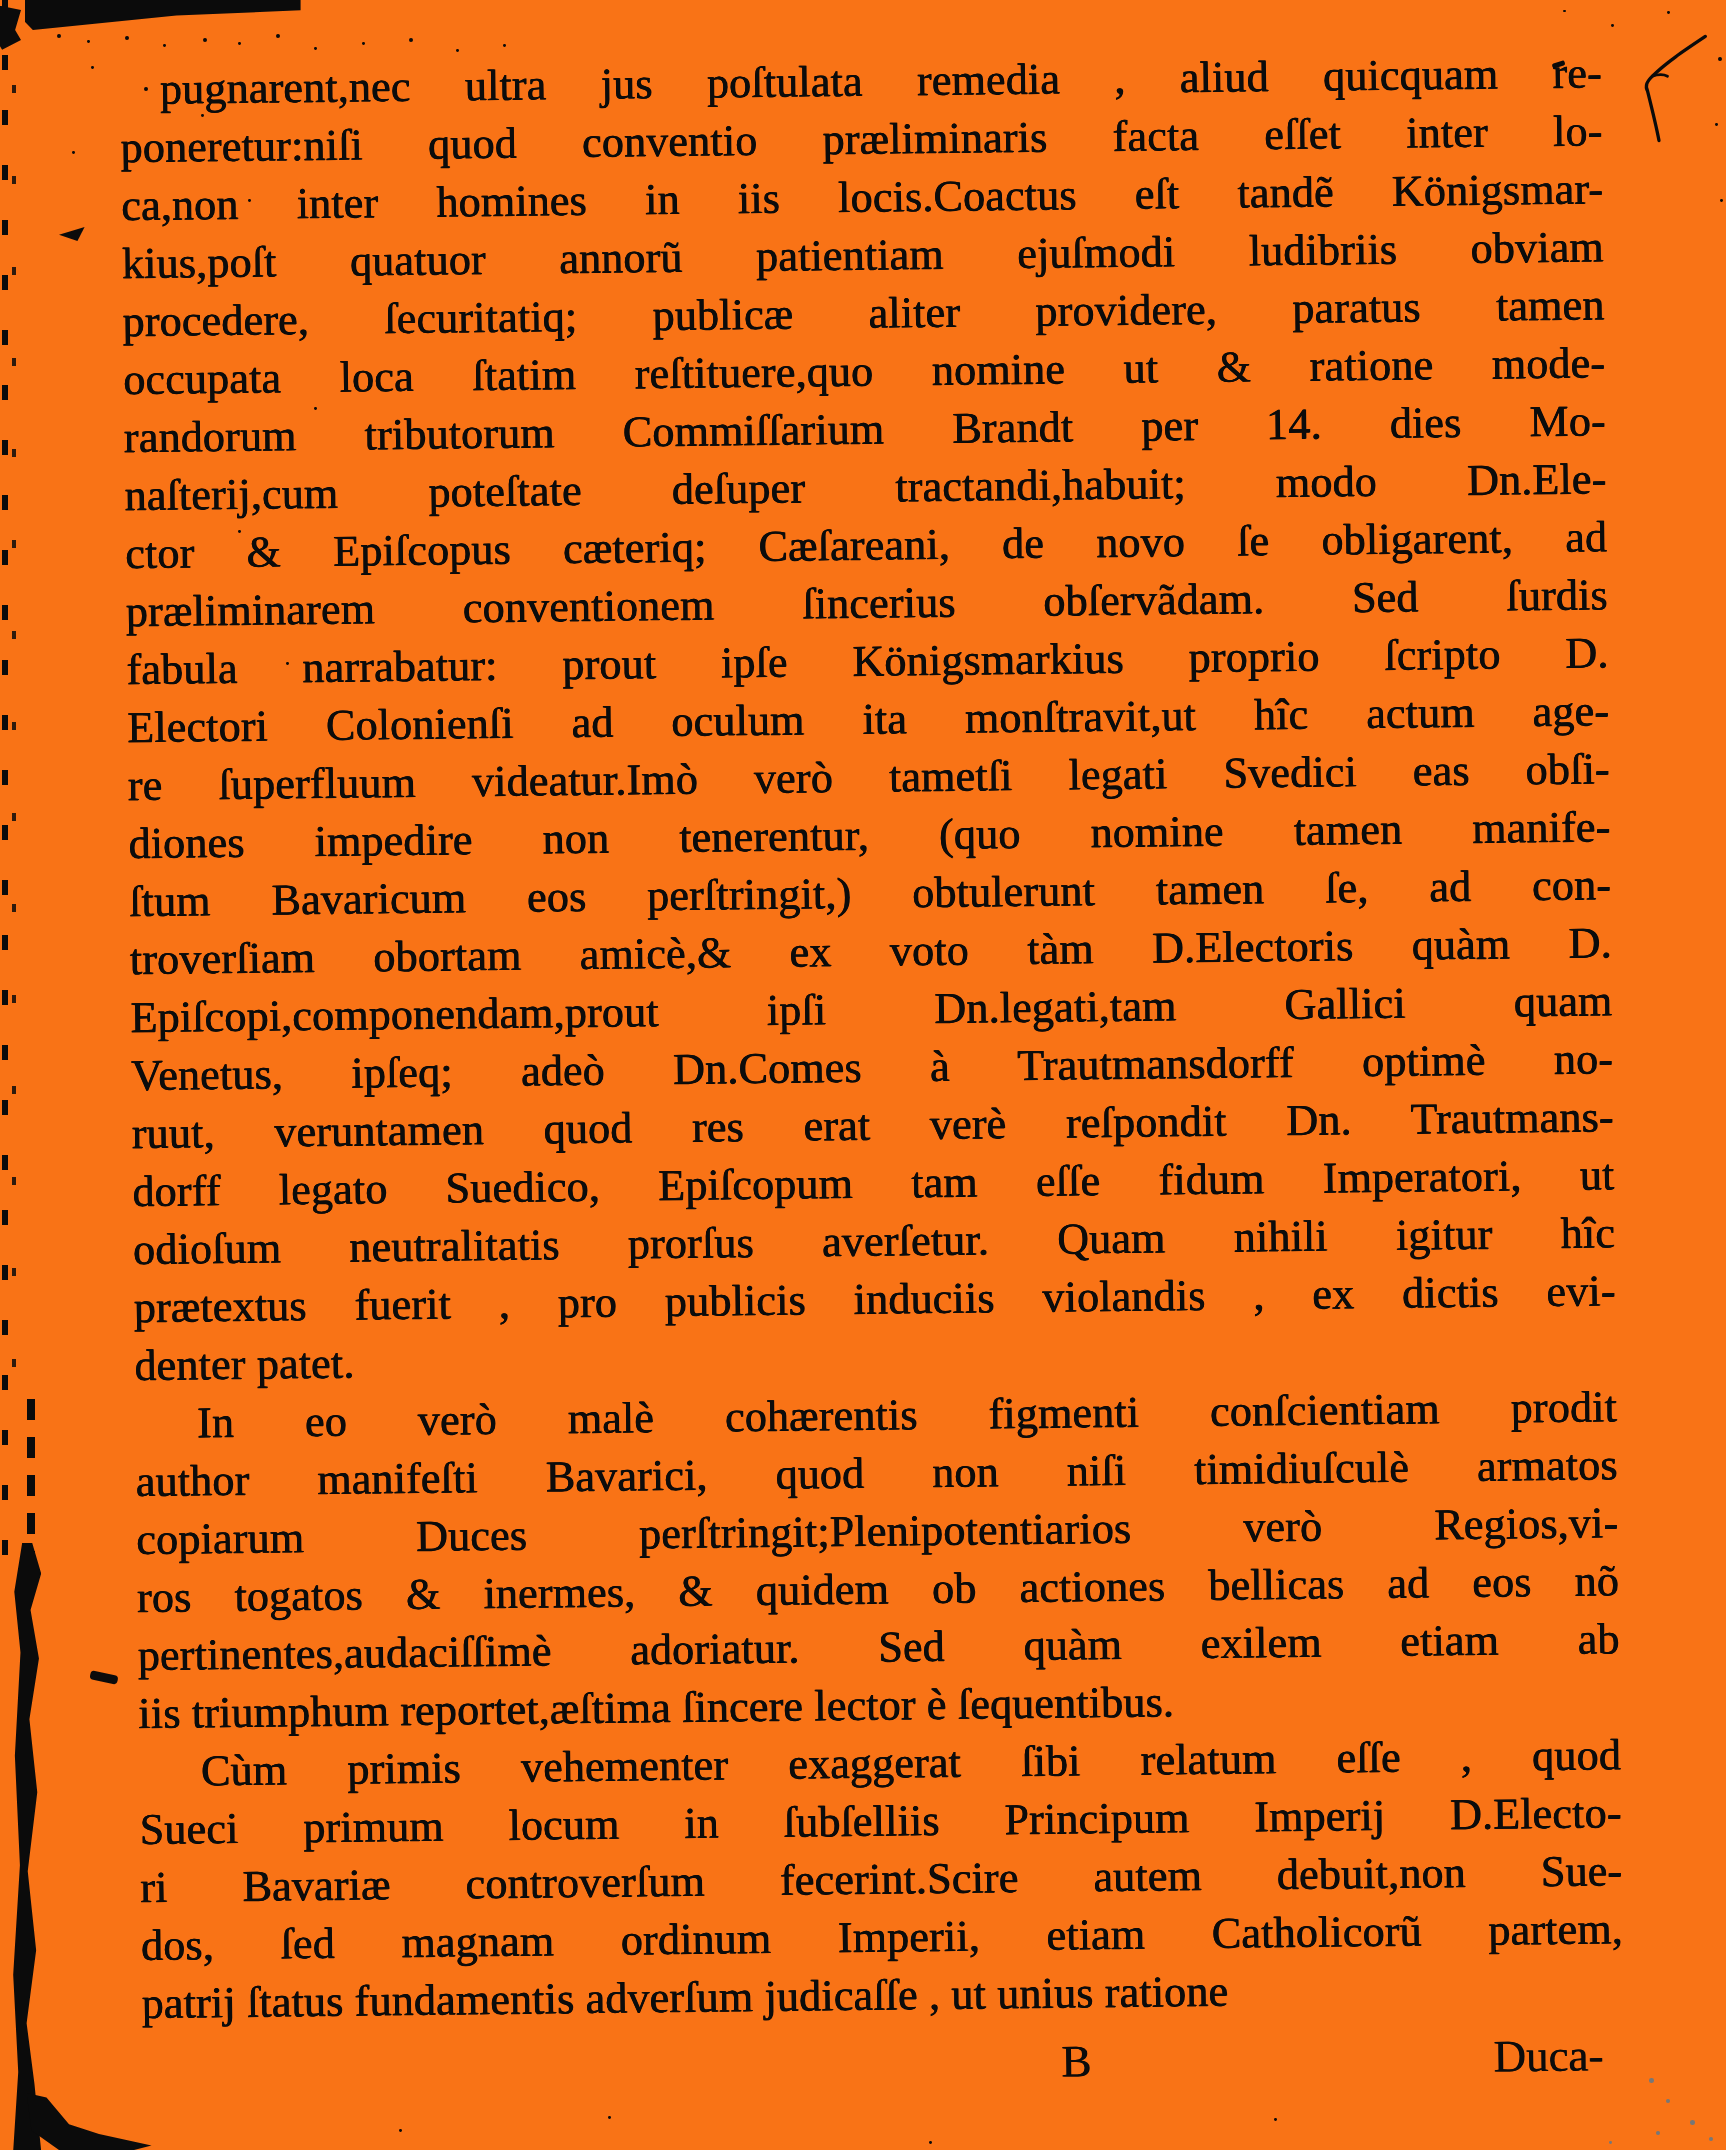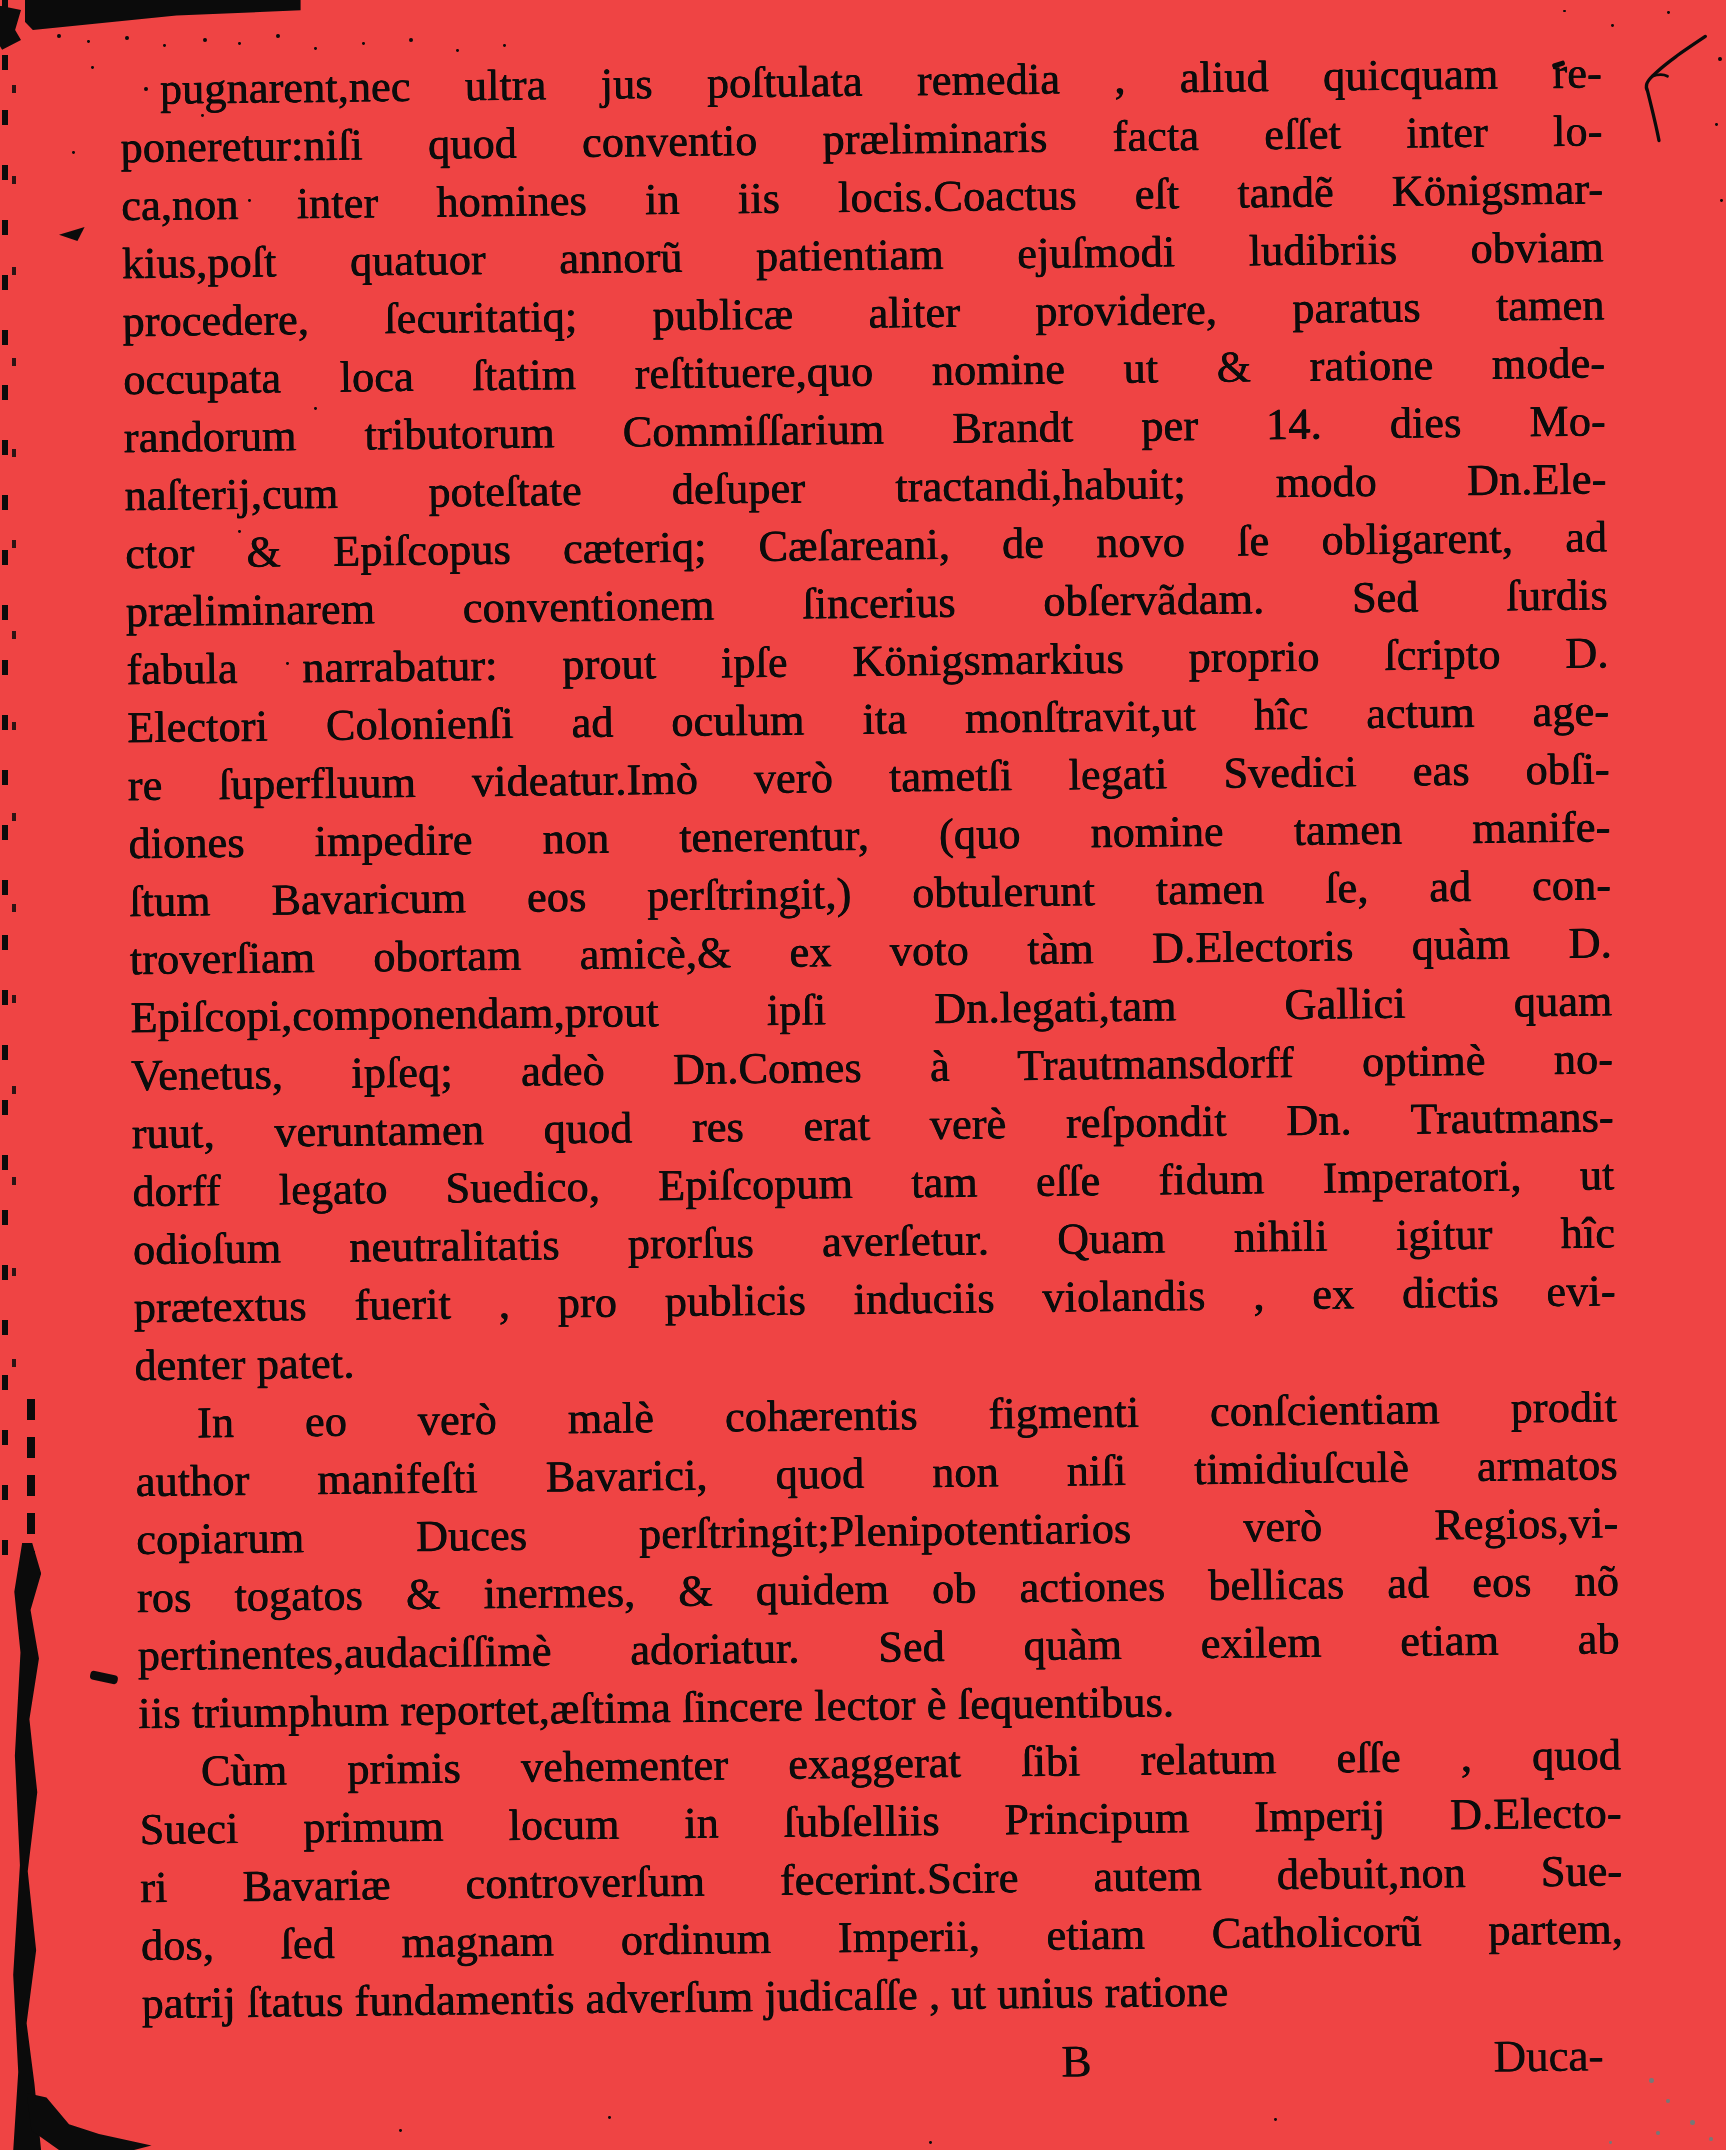--- a/index.html
+++ b/index.html
@@ -1,20 +1,20 @@
 <!DOCTYPE html>
 <html style="font-size:15px"><head>
 <meta charset="utf-8">
 <style>
   html, body { margin: 0; padding: 0; background: #ffffff; }
   .page {
     position: relative;
     width: 1726px;
     height: 2150px;
-    background: #ef4444;
+    background: #f97316;
     overflow: hidden;
     font-family: "Liberation Serif", "DejaVu Serif", serif;
     color: #0c0c0c;
   }
 
   
   .text-block {
     position: absolute;
     left: 131px;
     top: 61px;

